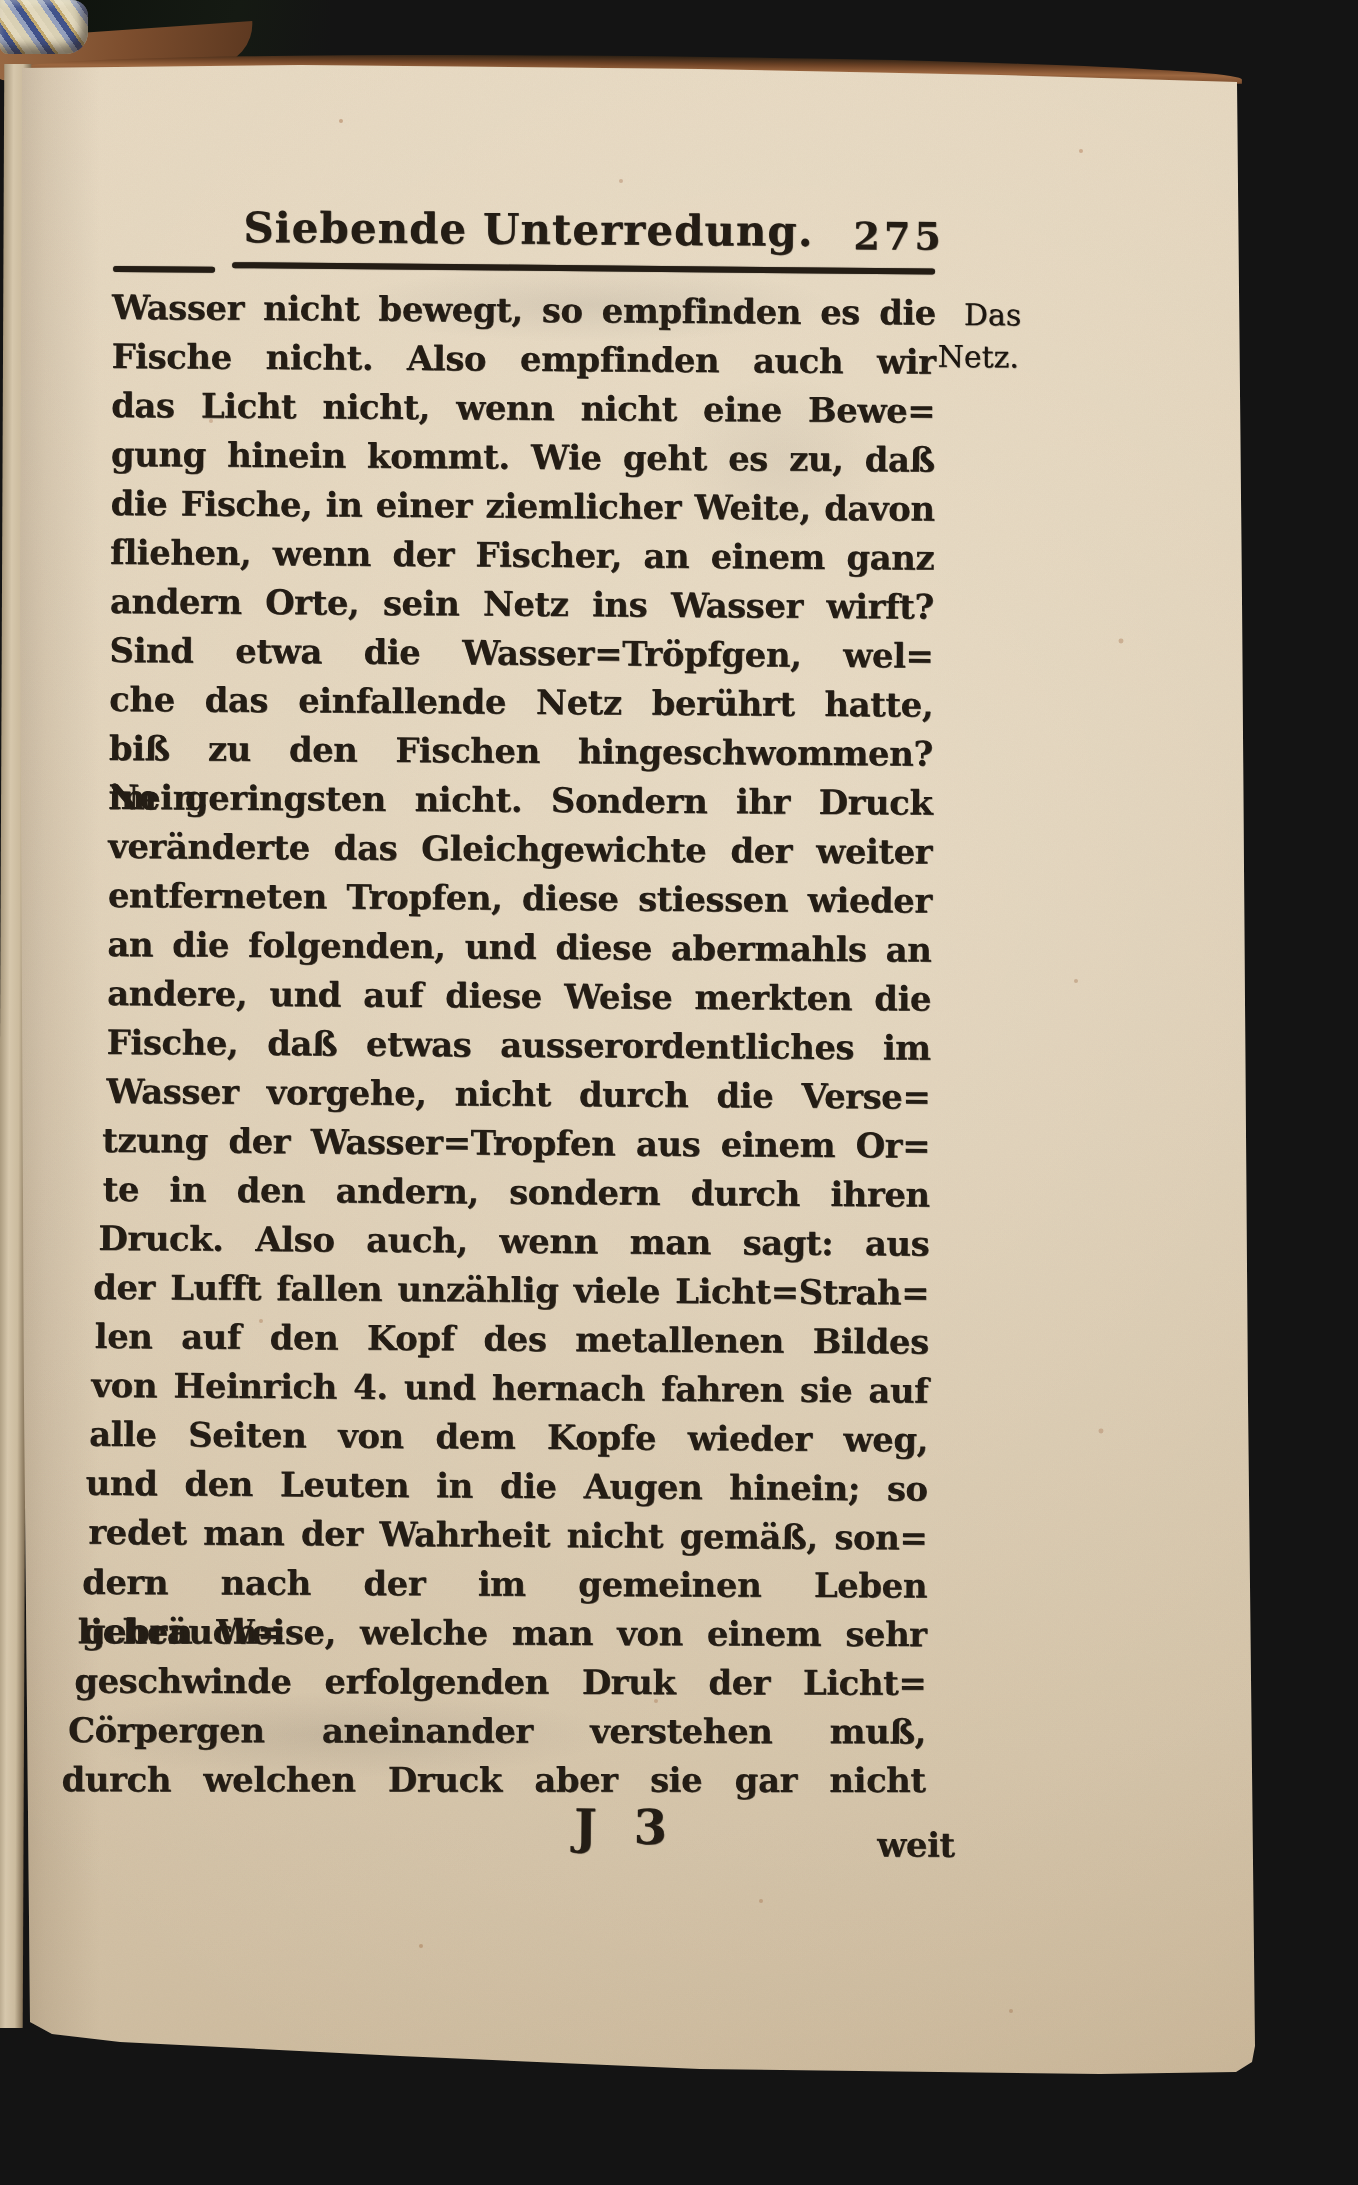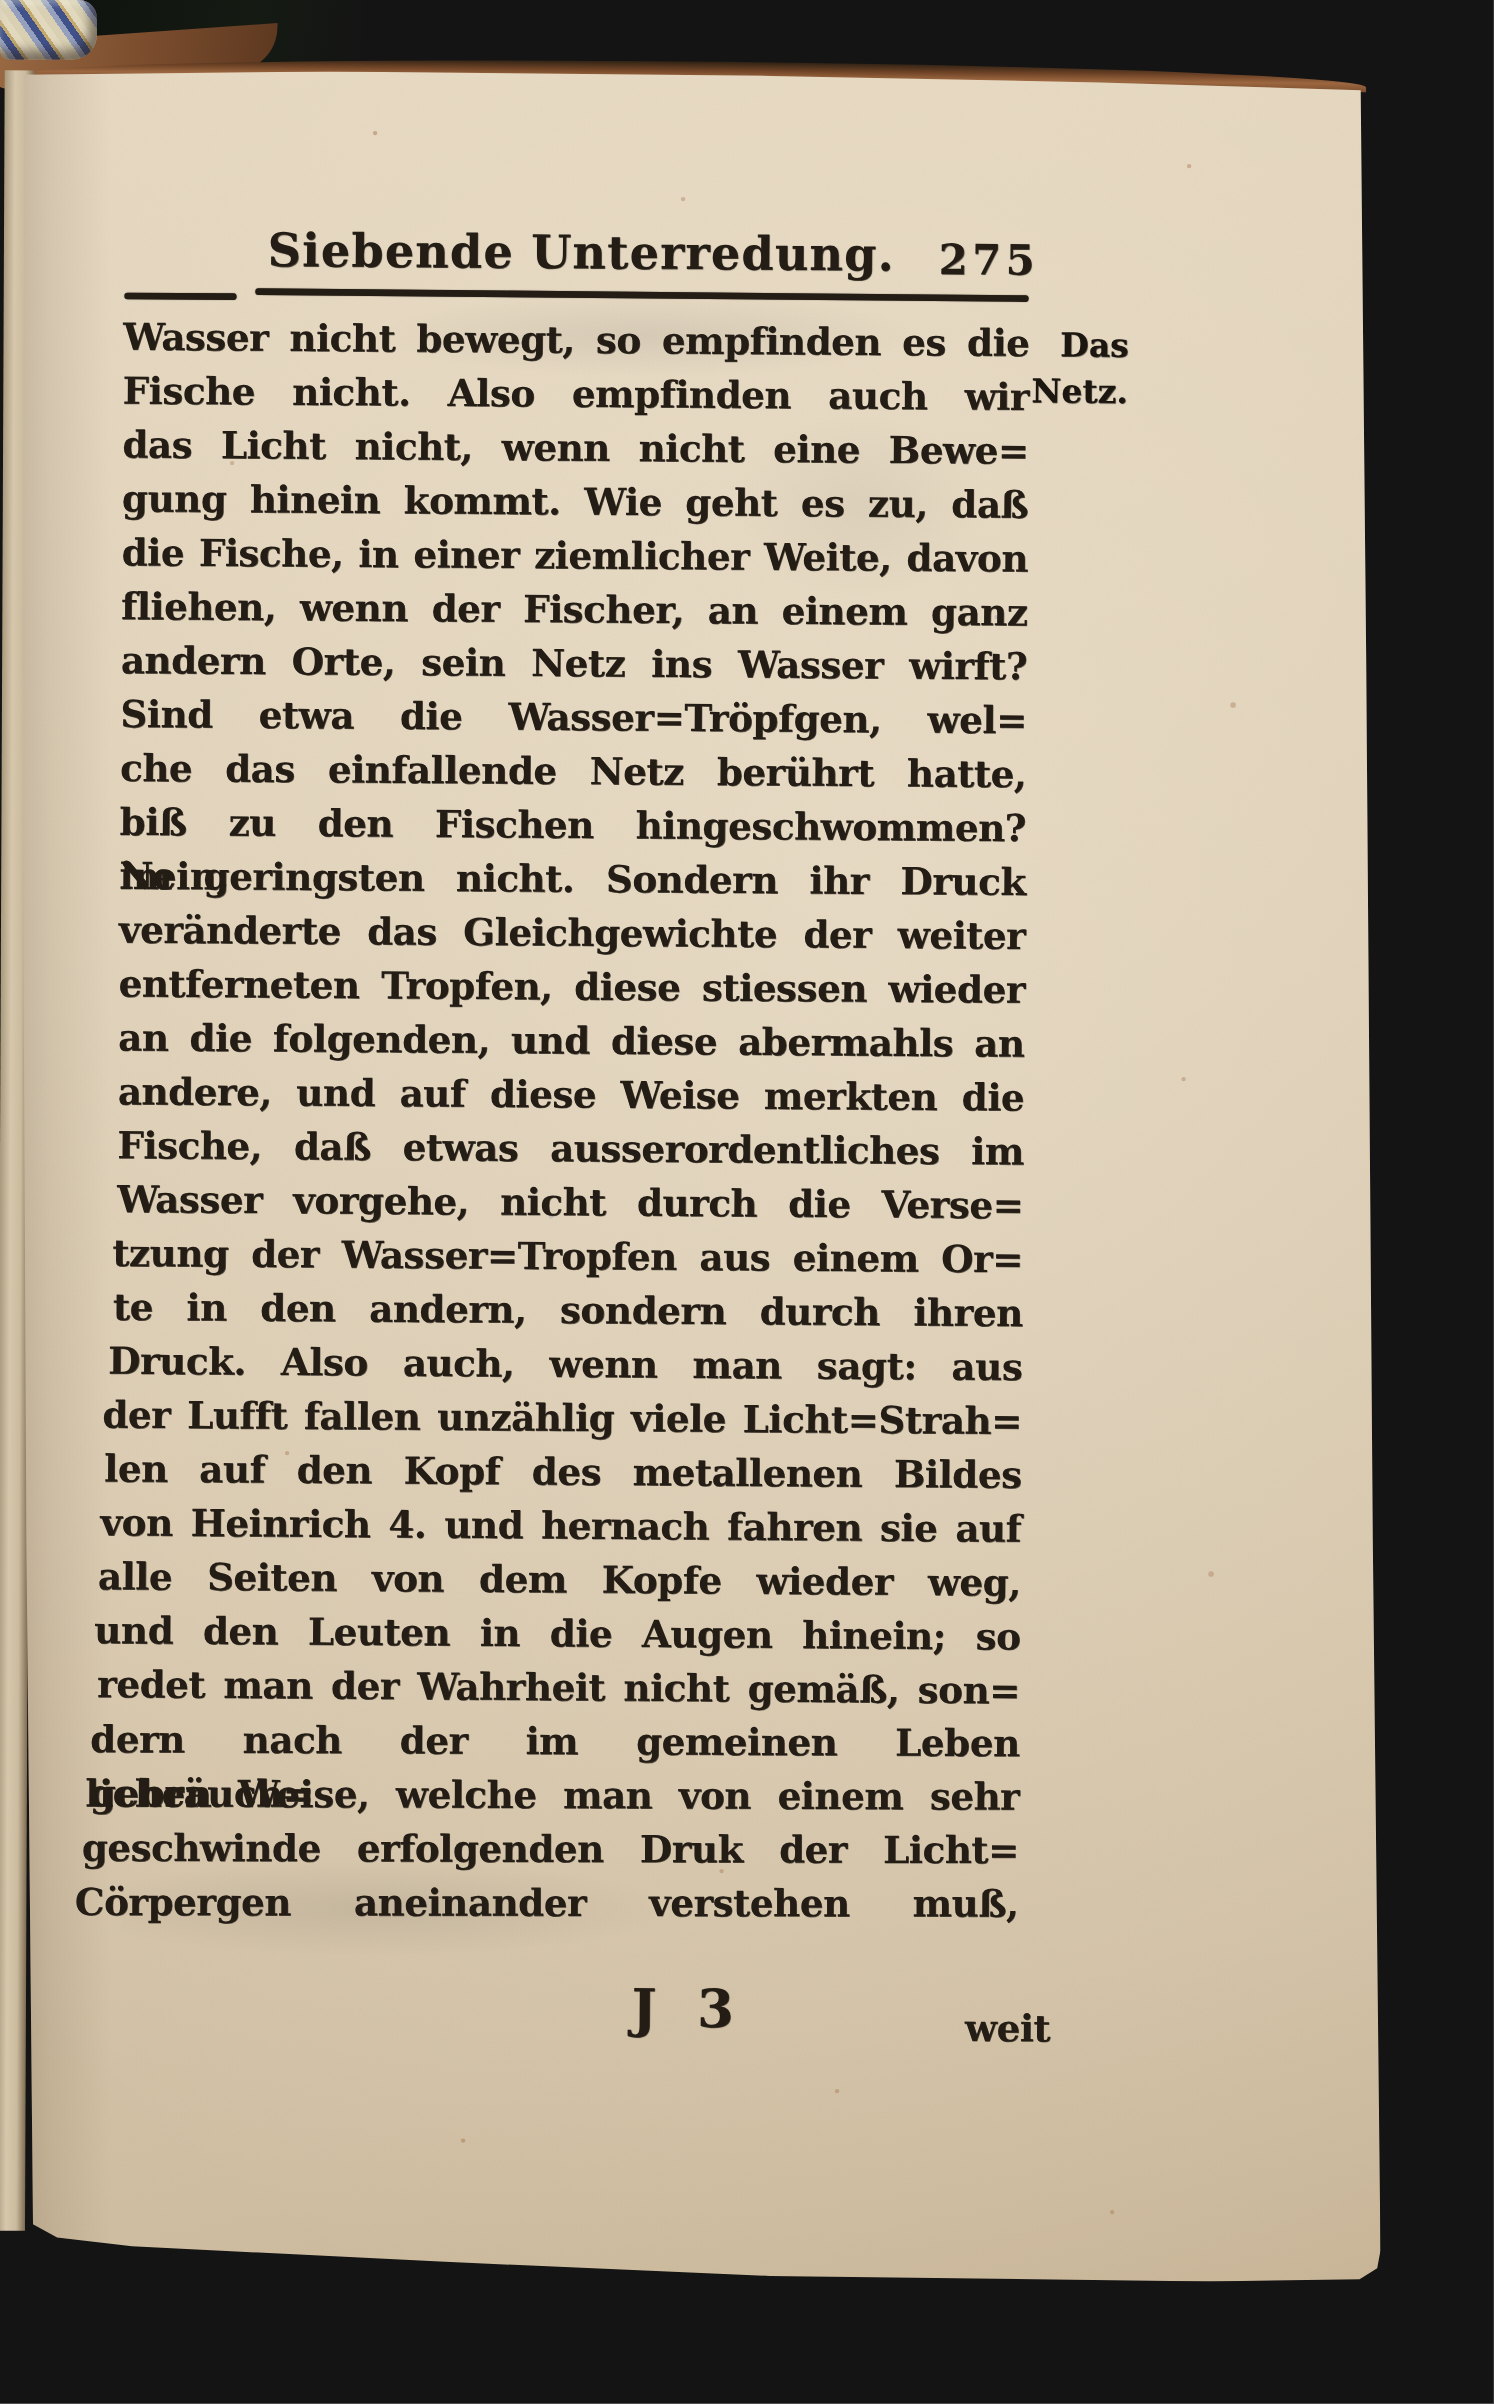--- a/index.html
+++ b/index.html
@@ -102,21 +102,21 @@
     text-shadow:.5px .5px .7px rgba(36,29,21,.7);
   }
   .rule-short{position:absolute;left:113px;top:266px;width:102px;height:6px;
     background:#241d15;border-radius:3px;box-shadow:0 0 1px rgba(36,29,21,.8);}
   .rule-long{position:absolute;left:232px;top:262px;width:703px;height:6px;
     background:#241d15;border-radius:3px;transform:rotate(.12deg);
     box-shadow:0 0 1px rgba(36,29,21,.8);}
 
   .margin-note{
     position:absolute;left:938px;top:288px;width:120px;
-    font-size:30px;font-weight:bold;line-height:42px;color:#1c1610;
+    font-size:30px;font-weight:normal;line-height:42px;color:#1c1610;
     text-shadow:.6px .6px .8px rgba(28,22,16,.8);
   }
   .margin-note .mn1{margin-left:26px;}
 
   .body-text{
     position:absolute;left:112px;top:283px;width:824px;
   }
   .line{
     width:824px;height:49px;
     font-size:34px;font-weight:bold;line-height:49px;
@@ -217,20 +217,21 @@
         <div class="line">der Lufft fallen unzählig viele Licht=Strah=</div>
         <div class="line">len auf den Kopf des metallenen Bildes</div>
         <div class="line">von Heinrich 4. und hernach fahren sie auf</div>
         <div class="line">alle Seiten von dem Kopfe wieder weg,</div>
         <div class="line">und den Leuten in die Augen hinein; so</div>
         <div class="line">redet man der Wahrheit nicht gemäß, son=</div>
         <div class="line">dern nach der im gemeinen Leben gebräuch=</div>
         <div class="line">lichen Weise, welche man von einem sehr</div>
         <div class="line">geschwinde erfolgenden Druk der Licht=</div>
         <div class="line">Cörpergen aneinander verstehen muß,</div>
+        <div class="line">durch welchen Druck aber sie gar nicht</div>
       </div>
 
     <div class="signature">J 3</div>
     <div class="catchword">weit</div>
   </div>
 </div>
 
 <svg class="grain" width="1358" height="2185">
   <filter id="g">
     <feTurbulence type="fractalNoise" baseFrequency="0.75" numOctaves="2" result="n"></feTurbulence>

